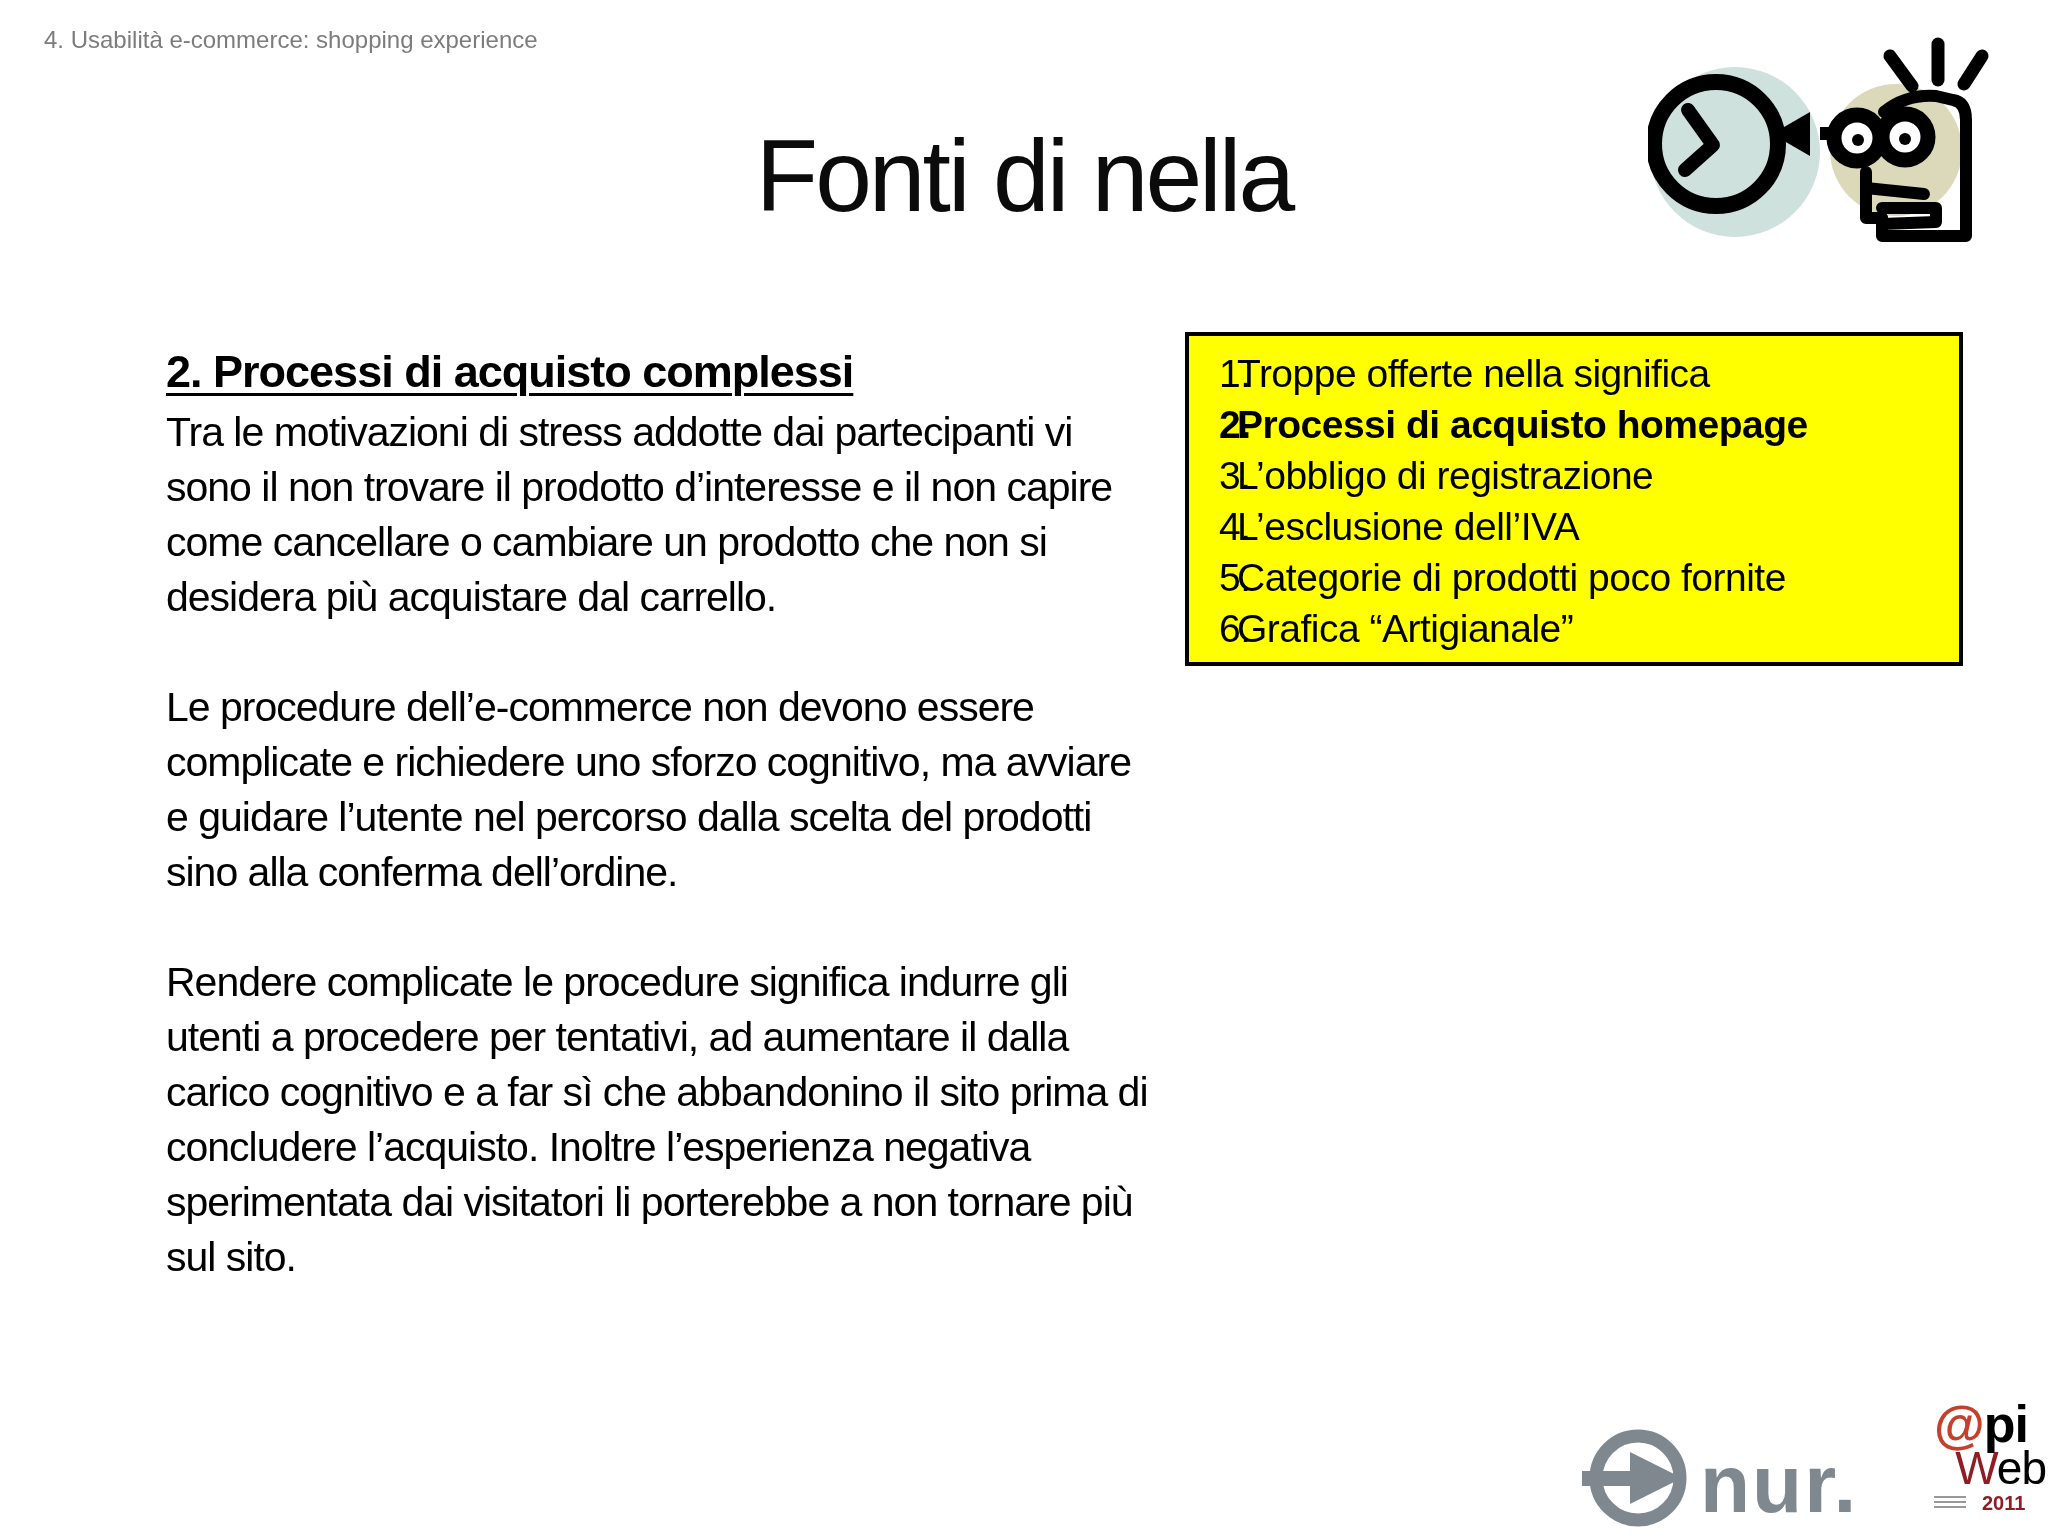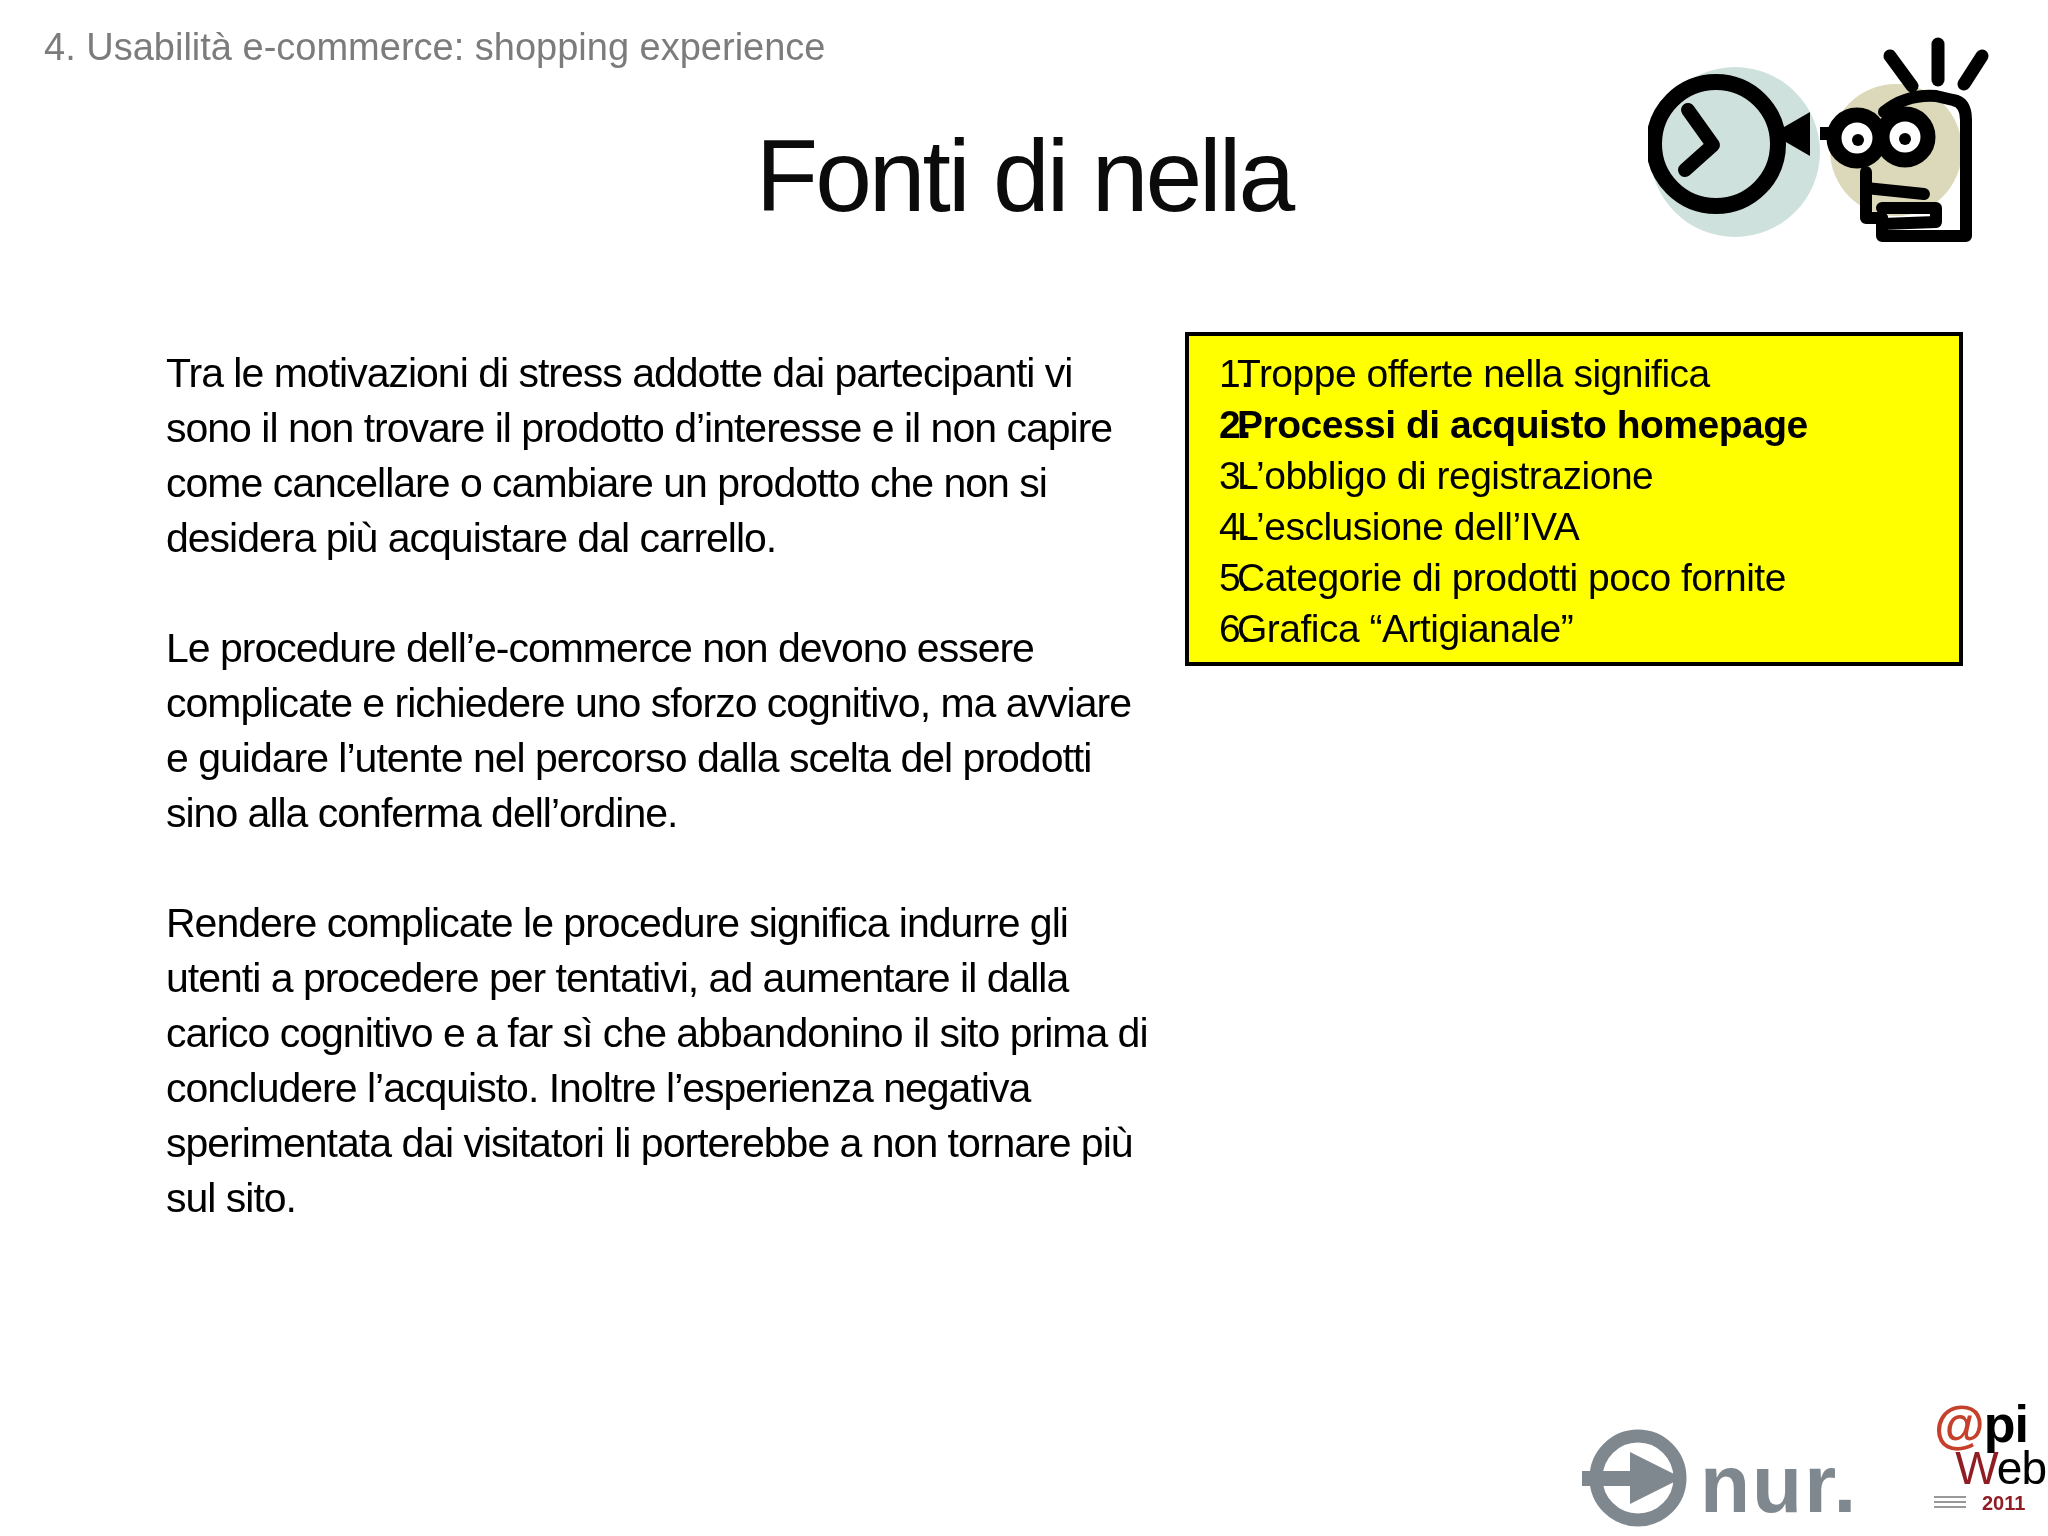--- a/index.html
+++ b/index.html
@@ -13,21 +13,21 @@
     --ink:#000000;
   }
   *{box-sizing:border-box;}
   html,body{margin:0;padding:0;background:#ffffff;}
   .slide{
     position:relative;width:2048px;height:1536px;background:#ffffff;overflow:hidden;
     font-family:"Liberation Sans",sans-serif;color:#000;
   }
   .header{
     position:absolute;left:44px;top:26px;
-    font-size:38px;color:var(--header-gray);letter-spacing:0;
+    font-size:24px;color:var(--header-gray);letter-spacing:0;
   }
   .title{
     position:absolute;left:0;top:118px;width:2048px;text-align:center;
     font-size:102px;font-weight:400;letter-spacing:-3px;color:#0b0b0b;
   }
   
   .body-text{
     position:absolute;left:166px;top:346px;width:992px;
     font-size:41px;line-height:55px;letter-spacing:-1px;color:#000;
   }
@@ -107,20 +107,21 @@
       </g>
 
       <circle cx="209" cy="116" r="23" fill="#ffffff" stroke="var(--ink)" stroke-width="15"></circle>
       <circle cx="257" cy="115" r="23" fill="#ffffff" stroke="var(--ink)" stroke-width="15"></circle>
       <circle cx="210" cy="118" r="6" fill="var(--ink)"></circle>
       <circle cx="257" cy="117" r="6" fill="var(--ink)"></circle>
     </g>
   </svg>
 
   <div class="body-text">
+    <h2 class="body-heading">2. Processi di acquisto complessi</h2>
     <div>
         <p>Tra le motivazioni di stress addotte dai partecipanti vi sono il non trovare il prodotto d’interesse e il non capire come cancellare o cambiare un prodotto che non si desidera più acquistare dal carrello.</p>
         <p>Le procedure dell’e-commerce non devono essere complicate e richiedere uno sforzo cognitivo, ma avviare e guidare l’utente nel percorso dalla scelta del prodotti sino alla conferma dell’ordine.</p>
         <p>Rendere complicate le procedure significa indurre gli utenti a procedere per tentativi, ad aumentare il dalla carico cognitivo e a far sì che abbandonino il sito prima di concludere l’acquisto. Inoltre l’esperienza negativa sperimentata dai visitatori li porterebbe a non tornare più sul sito.</p>
       </div>
   </div>
 
   <div class="stress-box">
     <ol>
         <li>

